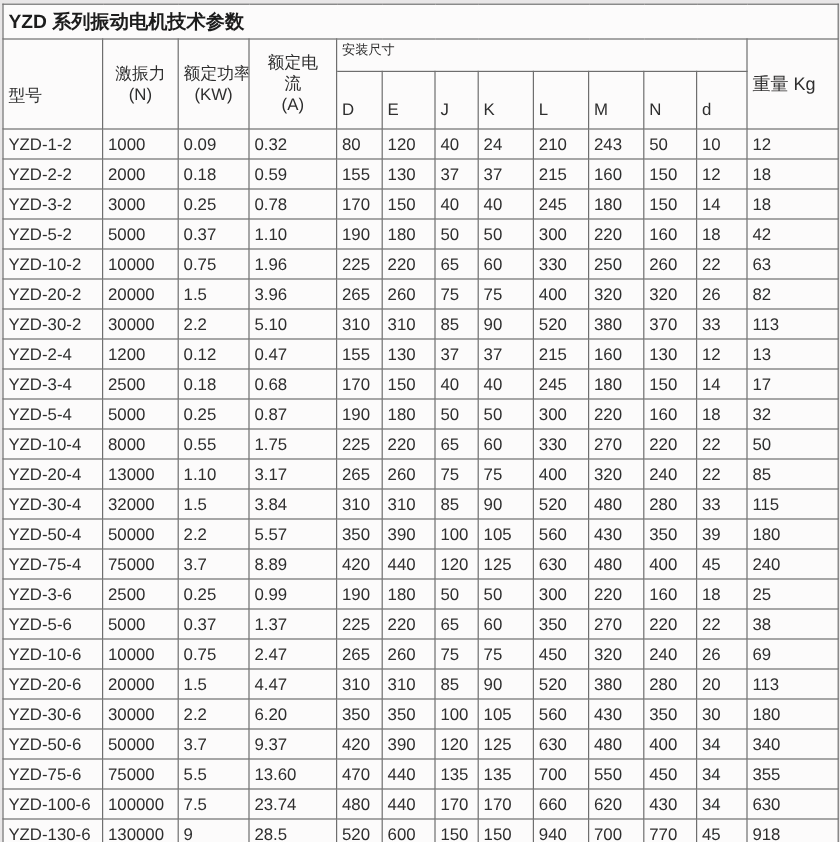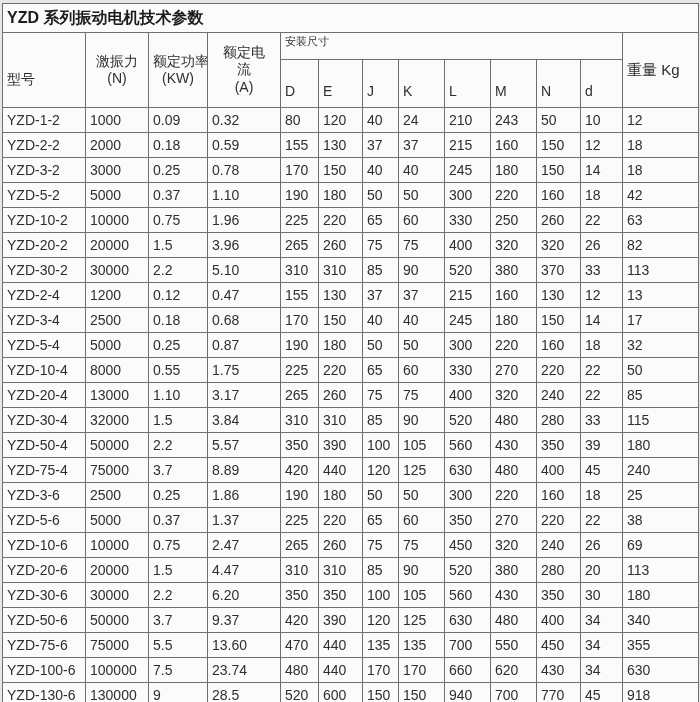--- a/index.html
+++ b/index.html
@@ -321,21 +321,21 @@
           <td>630</td>
           <td>480</td>
           <td>400</td>
           <td>45</td>
           <td>240</td>
         </tr>
         <tr>
           <td>YZD-3-6</td>
           <td>2500</td>
           <td>0.25</td>
-          <td>1.86</td>
+          <td>0.99</td>
           <td>190</td>
           <td>180</td>
           <td>50</td>
           <td>50</td>
           <td>300</td>
           <td>220</td>
           <td>160</td>
           <td>18</td>
           <td>25</td>
         </tr>

